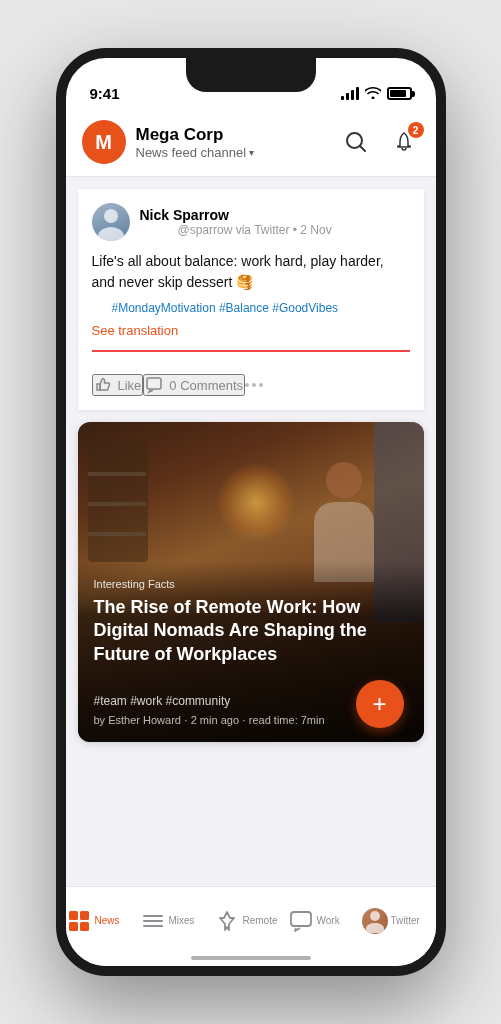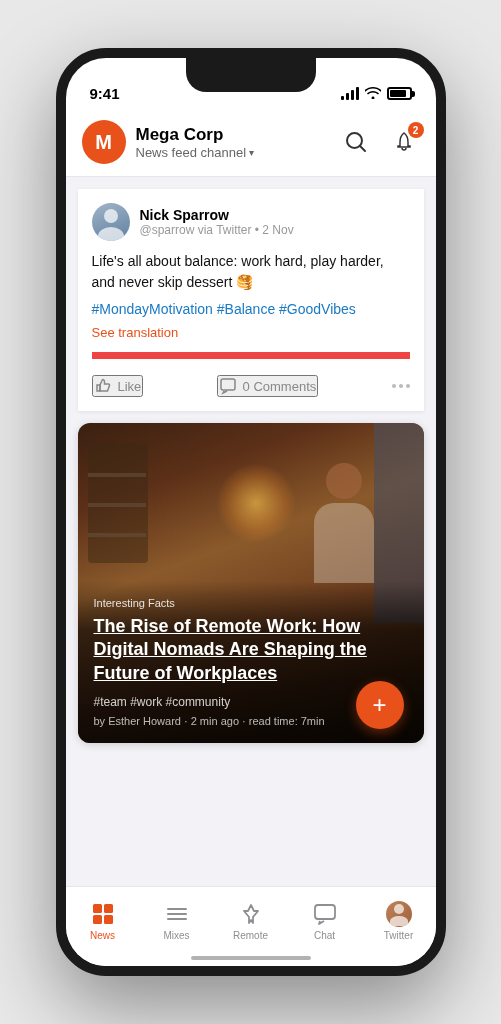--- a/index.html
+++ b/index.html
@@ -255,49 +255,50 @@
 
     .author-info .name {
       font-size: 14px;
       font-weight: 600;
       color: #000;
     }
 
     .author-info .meta {
       font-size: 12px;
       color: #999;
+      margin-left: 38px;
     }
 
     .post-text {
       font-size: 14px;
       line-height: 1.5;
       color: #111;
       margin-bottom: 8px;
     }
 
     .post-hashtags {
-      font-size: 14px;
+      font-size: 12px;
       color: #1a7ac4;
       margin-bottom: 6px;
+      margin-left: 20px;
     }
 
     .see-translation {
       font-size: 13px;
       color: #e8511a;
       font-weight: 500;
       margin-bottom: 12px;
       display: inline-block;
     }
 
     .post-actions {
       display: flex;
       align-items: center;
-      justify-content: space-between;
-      padding-top: 16px;
-      border-top: 7px solid #ef4444;
+      padding-top: 22px;
+      border-top: 2px solid #ef4444;
     }
 
     .action-btn {
       display: flex;
       align-items: center;
       gap: 6px;
       font-size: 13px;
       color: #888;
       font-weight: 500;
     }
@@ -369,22 +370,21 @@
       font-weight: 500;
       margin-bottom: 6px;
       text-transform: capitalize;
     }
 
     .article-title {
       font-size: 18px;
       font-weight: 700;
       color: #fff;
       line-height: 1.3;
-      margin-bottom: 10px;
-      text-decoration: underline;
+      margin-bottom: 28px;
     }
 
     .article-tags {
       font-size: 12px;
       color: rgba(255,255,255,0.8);
       margin-bottom: 6px;
     }
 
     .article-byline {
       font-size: 11px;
@@ -416,21 +416,21 @@
       height: 80px;
       display: flex;
       align-items: center;
       justify-content: space-around;
       border-top: 1px solid #e5e5ea;
       padding-bottom: 12px;
     }
 
     .nav-item {
       display: flex;
-      flex-direction: column;
+      flex-direction: row;
       align-items: center;
       gap: 3px;
       flex: 1;
     }
 
     .nav-icon {
       width: 26px;
       height: 26px;
       display: flex;
       align-items: center;
@@ -664,21 +664,21 @@
         <span class="nav-label">Remote</span>
       </div>
 
       <div class="nav-item">
         <div class="nav-icon">
           <svg width="26" height="26" viewBox="0 0 26 26" fill="none">
             <rect x="3" y="4" width="20" height="14" rx="3" stroke="#8e8e93" stroke-width="1.8" fill="none"></rect>
             <path d="M8 20L7 23L12 20" stroke="#8e8e93" stroke-width="1.8" fill="none" stroke-linejoin="round"></path>
           </svg>
         </div>
-        <span class="nav-label">Chat</span>
+        <span class="nav-label">Work</span>
       </div>
 
       <div class="nav-item">
         <div class="nav-icon">
           <div class="profile-avatar-nav">
             <div class="profile-nav-person"></div>
           </div>
         </div>
         <span class="nav-label">Twitter</span>
       </div>

